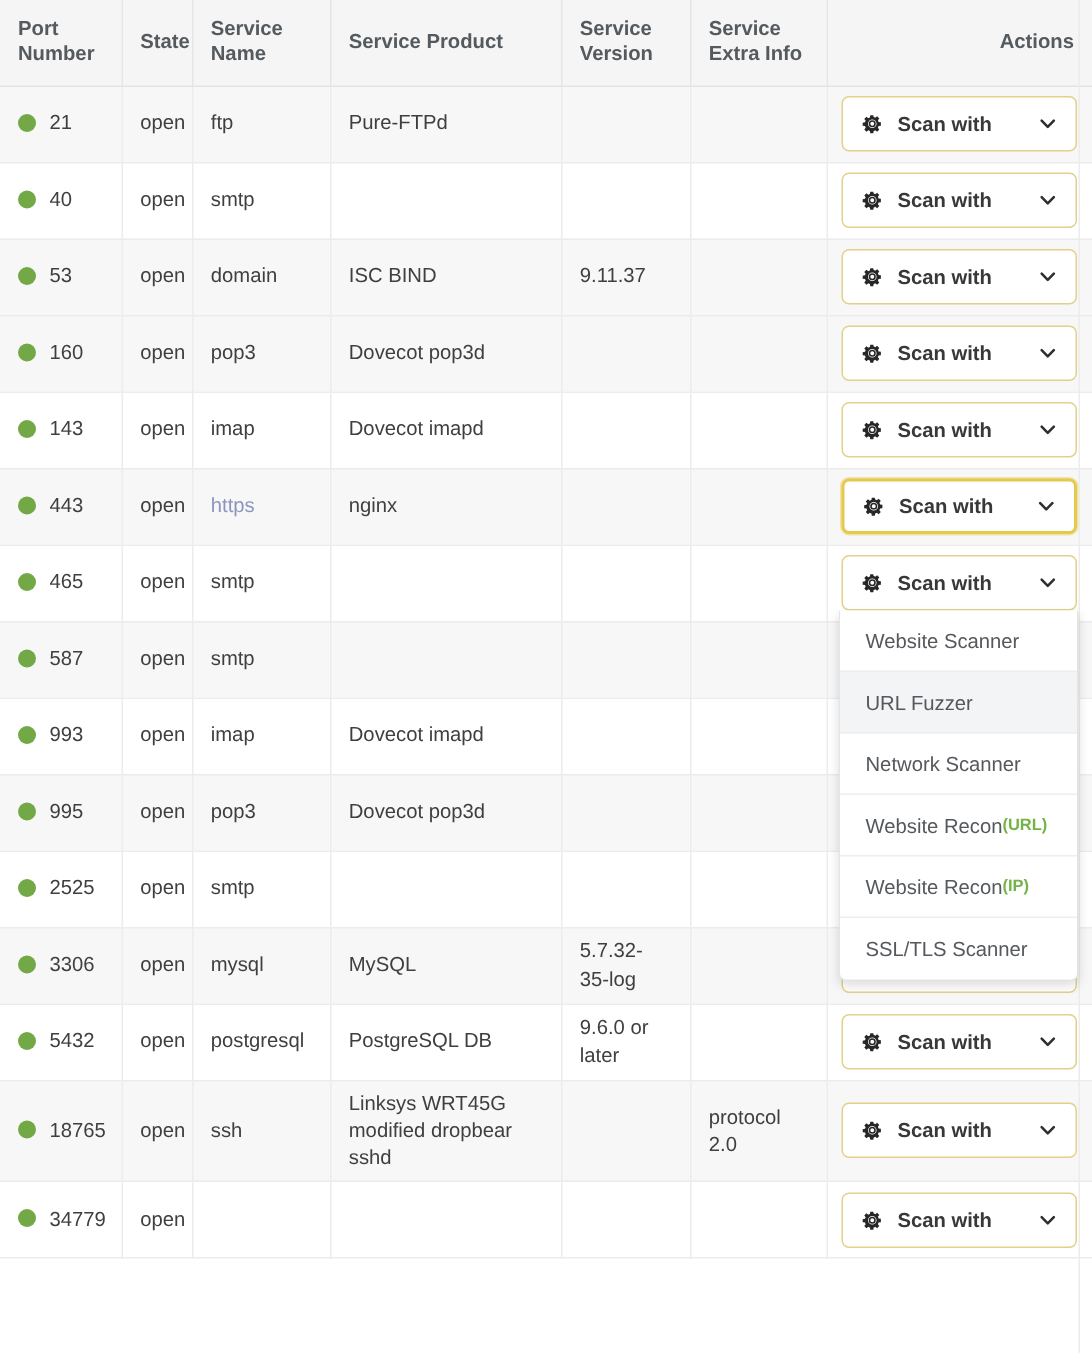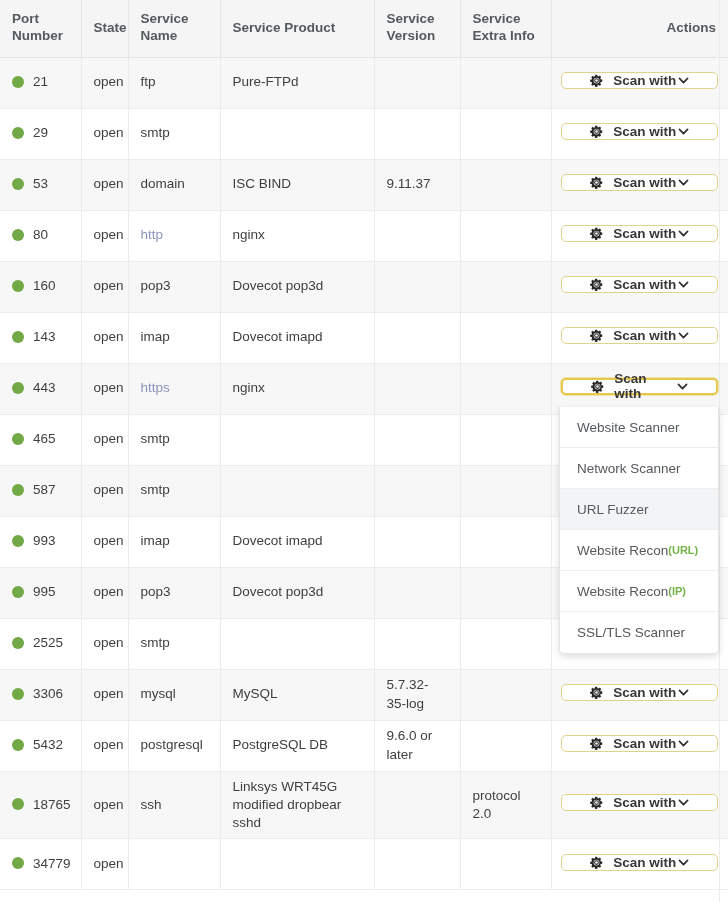--- a/index.html
+++ b/index.html
@@ -73,22 +73,22 @@
     top: -1px;
   }
   .port-num { vertical-align: middle; }
 
   .link-svc { color: #8b96bd; }
 
   .scan-btn {
     display: inline-flex;
     align-items: center;
     width: 157px;
-    height: 17px;
-    padding: 0 27px;
+    height: 37px;
+    padding: 0 12px;
     background: #ffffff;
     border: 1px solid #e2d18a;
     border-radius: 5px;
     cursor: pointer;
     font-family: "Liberation Sans", sans-serif;
     font-size: 13.5px;
     font-weight: bold;
     color: #38383a;
     position: relative;
   }
@@ -193,21 +193,21 @@
               <path fill="#272727" d="M12 8.2a3.8 3.8 0 1 0 0 7.6 3.8 3.8 0 0 0 0-7.6zm0 5.9a2.1 2.1 0 1 1 0-4.2 2.1 2.1 0 0 1 0 4.2z"></path>
               <path fill="#272727" d="M21.2 13.6v-3.2l-2.5-.4a7 7 0 0 0-.7-1.7l1.5-2-2.3-2.3-2 1.5a7 7 0 0 0-1.7-.7L13.1 2.8H9.9l-.4 2.5a7 7 0 0 0-1.7.7l-2-1.5-2.3 2.3 1.5 2a7 7 0 0 0-.7 1.7l-2.5.4v3.2l2.5.4a7 7 0 0 0 .7 1.7l-1.5 2 2.3 2.3 2-1.5a7 7 0 0 0 1.7.7l.4 2.5h3.2l.4-2.5a7 7 0 0 0 1.7-.7l2 1.5 2.3-2.3-1.5-2a7 7 0 0 0 .7-1.7l2.5-.4zM12 16.6a4.6 4.6 0 1 1 0-9.2 4.6 4.6 0 0 1 0 9.2z"></path>
             </svg>
             <span class="scan-label">Scan with</span>
             <svg class="chev" viewBox="0 0 16 16">
               <path d="M3 5.5 L8 10.5 L13 5.5" fill="none" stroke="#2f2f31" stroke-width="2.1" stroke-linecap="round" stroke-linejoin="round"></path>
             </svg>
           </button></td>
       </tr>
       <tr>
-        <td class="port-cell"><span class="dot"></span><span class="port-num">29</span></td>
+        <td class="port-cell"><span class="dot"></span><span class="port-num">40</span></td>
         <td>open</td>
         <td><span class="">smtp</span></td>
         <td></td>
         <td></td>
         <td></td>
         <td class="cell-actions"><button class="scan-btn">
             <svg class="gear" viewBox="0 0 24 24">
               <path fill="#272727" d="M12 8.2a3.8 3.8 0 1 0 0 7.6 3.8 3.8 0 0 0 0-7.6zm0 5.9a2.1 2.1 0 1 1 0-4.2 2.1 2.1 0 0 1 0 4.2z"></path>
               <path fill="#272727" d="M21.2 13.6v-3.2l-2.5-.4a7 7 0 0 0-.7-1.7l1.5-2-2.3-2.3-2 1.5a7 7 0 0 0-1.7-.7L13.1 2.8H9.9l-.4 2.5a7 7 0 0 0-1.7.7l-2-1.5-2.3 2.3 1.5 2a7 7 0 0 0-.7 1.7l-2.5.4v3.2l2.5.4a7 7 0 0 0 .7 1.7l-1.5 2 2.3 2.3 2-1.5a7 7 0 0 0 1.7.7l.4 2.5h3.2l.4-2.5a7 7 0 0 0 1.7-.7l2 1.5 2.3-2.3-1.5-2a7 7 0 0 0 .7-1.7l2.5-.4zM12 16.6a4.6 4.6 0 1 1 0-9.2 4.6 4.6 0 0 1 0 9.2z"></path>
             </svg>
@@ -228,38 +228,20 @@
             <svg class="gear" viewBox="0 0 24 24">
               <path fill="#272727" d="M12 8.2a3.8 3.8 0 1 0 0 7.6 3.8 3.8 0 0 0 0-7.6zm0 5.9a2.1 2.1 0 1 1 0-4.2 2.1 2.1 0 0 1 0 4.2z"></path>
               <path fill="#272727" d="M21.2 13.6v-3.2l-2.5-.4a7 7 0 0 0-.7-1.7l1.5-2-2.3-2.3-2 1.5a7 7 0 0 0-1.7-.7L13.1 2.8H9.9l-.4 2.5a7 7 0 0 0-1.7.7l-2-1.5-2.3 2.3 1.5 2a7 7 0 0 0-.7 1.7l-2.5.4v3.2l2.5.4a7 7 0 0 0 .7 1.7l-1.5 2 2.3 2.3 2-1.5a7 7 0 0 0 1.7.7l.4 2.5h3.2l.4-2.5a7 7 0 0 0 1.7-.7l2 1.5 2.3-2.3-1.5-2a7 7 0 0 0 .7-1.7l2.5-.4zM12 16.6a4.6 4.6 0 1 1 0-9.2 4.6 4.6 0 0 1 0 9.2z"></path>
             </svg>
             <span class="scan-label">Scan with</span>
             <svg class="chev" viewBox="0 0 16 16">
               <path d="M3 5.5 L8 10.5 L13 5.5" fill="none" stroke="#2f2f31" stroke-width="2.1" stroke-linecap="round" stroke-linejoin="round"></path>
             </svg>
           </button></td>
       </tr>
-      <tr>
-        <td class="port-cell"><span class="dot"></span><span class="port-num">80</span></td>
-        <td>open</td>
-        <td><span class="link-svc">http</span></td>
-        <td>nginx</td>
-        <td></td>
-        <td></td>
-        <td class="cell-actions"><button class="scan-btn">
-            <svg class="gear" viewBox="0 0 24 24">
-              <path fill="#272727" d="M12 8.2a3.8 3.8 0 1 0 0 7.6 3.8 3.8 0 0 0 0-7.6zm0 5.9a2.1 2.1 0 1 1 0-4.2 2.1 2.1 0 0 1 0 4.2z"></path>
-              <path fill="#272727" d="M21.2 13.6v-3.2l-2.5-.4a7 7 0 0 0-.7-1.7l1.5-2-2.3-2.3-2 1.5a7 7 0 0 0-1.7-.7L13.1 2.8H9.9l-.4 2.5a7 7 0 0 0-1.7.7l-2-1.5-2.3 2.3 1.5 2a7 7 0 0 0-.7 1.7l-2.5.4v3.2l2.5.4a7 7 0 0 0 .7 1.7l-1.5 2 2.3 2.3 2-1.5a7 7 0 0 0 1.7.7l.4 2.5h3.2l.4-2.5a7 7 0 0 0 1.7-.7l2 1.5 2.3-2.3-1.5-2a7 7 0 0 0 .7-1.7l2.5-.4zM12 16.6a4.6 4.6 0 1 1 0-9.2 4.6 4.6 0 0 1 0 9.2z"></path>
-            </svg>
-            <span class="scan-label">Scan with</span>
-            <svg class="chev" viewBox="0 0 16 16">
-              <path d="M3 5.5 L8 10.5 L13 5.5" fill="none" stroke="#2f2f31" stroke-width="2.1" stroke-linecap="round" stroke-linejoin="round"></path>
-            </svg>
-          </button></td>
-      </tr>
       <tr class="alt">
         <td class="port-cell"><span class="dot"></span><span class="port-num">160</span></td>
         <td>open</td>
         <td><span class="">pop3</span></td>
         <td>Dovecot pop3d</td>
         <td></td>
         <td></td>
         <td class="cell-actions"><button class="scan-btn">
             <svg class="gear" viewBox="0 0 24 24">
               <path fill="#272727" d="M12 8.2a3.8 3.8 0 1 0 0 7.6 3.8 3.8 0 0 0 0-7.6zm0 5.9a2.1 2.1 0 1 1 0-4.2 2.1 2.1 0 0 1 0 4.2z"></path>
@@ -469,25 +451,25 @@
             </svg>
           </button></td>
       </tr>
     </tbody>
 </table>
 
 <div id="scan-dropdown">
     <div class="dd-item">
       <span>Website Scanner</span>
     </div>
+    <div class="dd-item hovered">
+      <span>URL Fuzzer</span>
+    </div>
     <div class="dd-item">
       <span>Network Scanner</span>
-    </div>
-    <div class="dd-item hovered">
-      <span>URL Fuzzer</span>
     </div>
     <div class="dd-item">
       <span>Website Recon</span>
       <span class="dd-badge">(URL)</span>
     </div>
     <div class="dd-item">
       <span>Website Recon</span>
       <span class="dd-badge spaced">(IP)</span>
     </div>
     <div class="dd-item">

